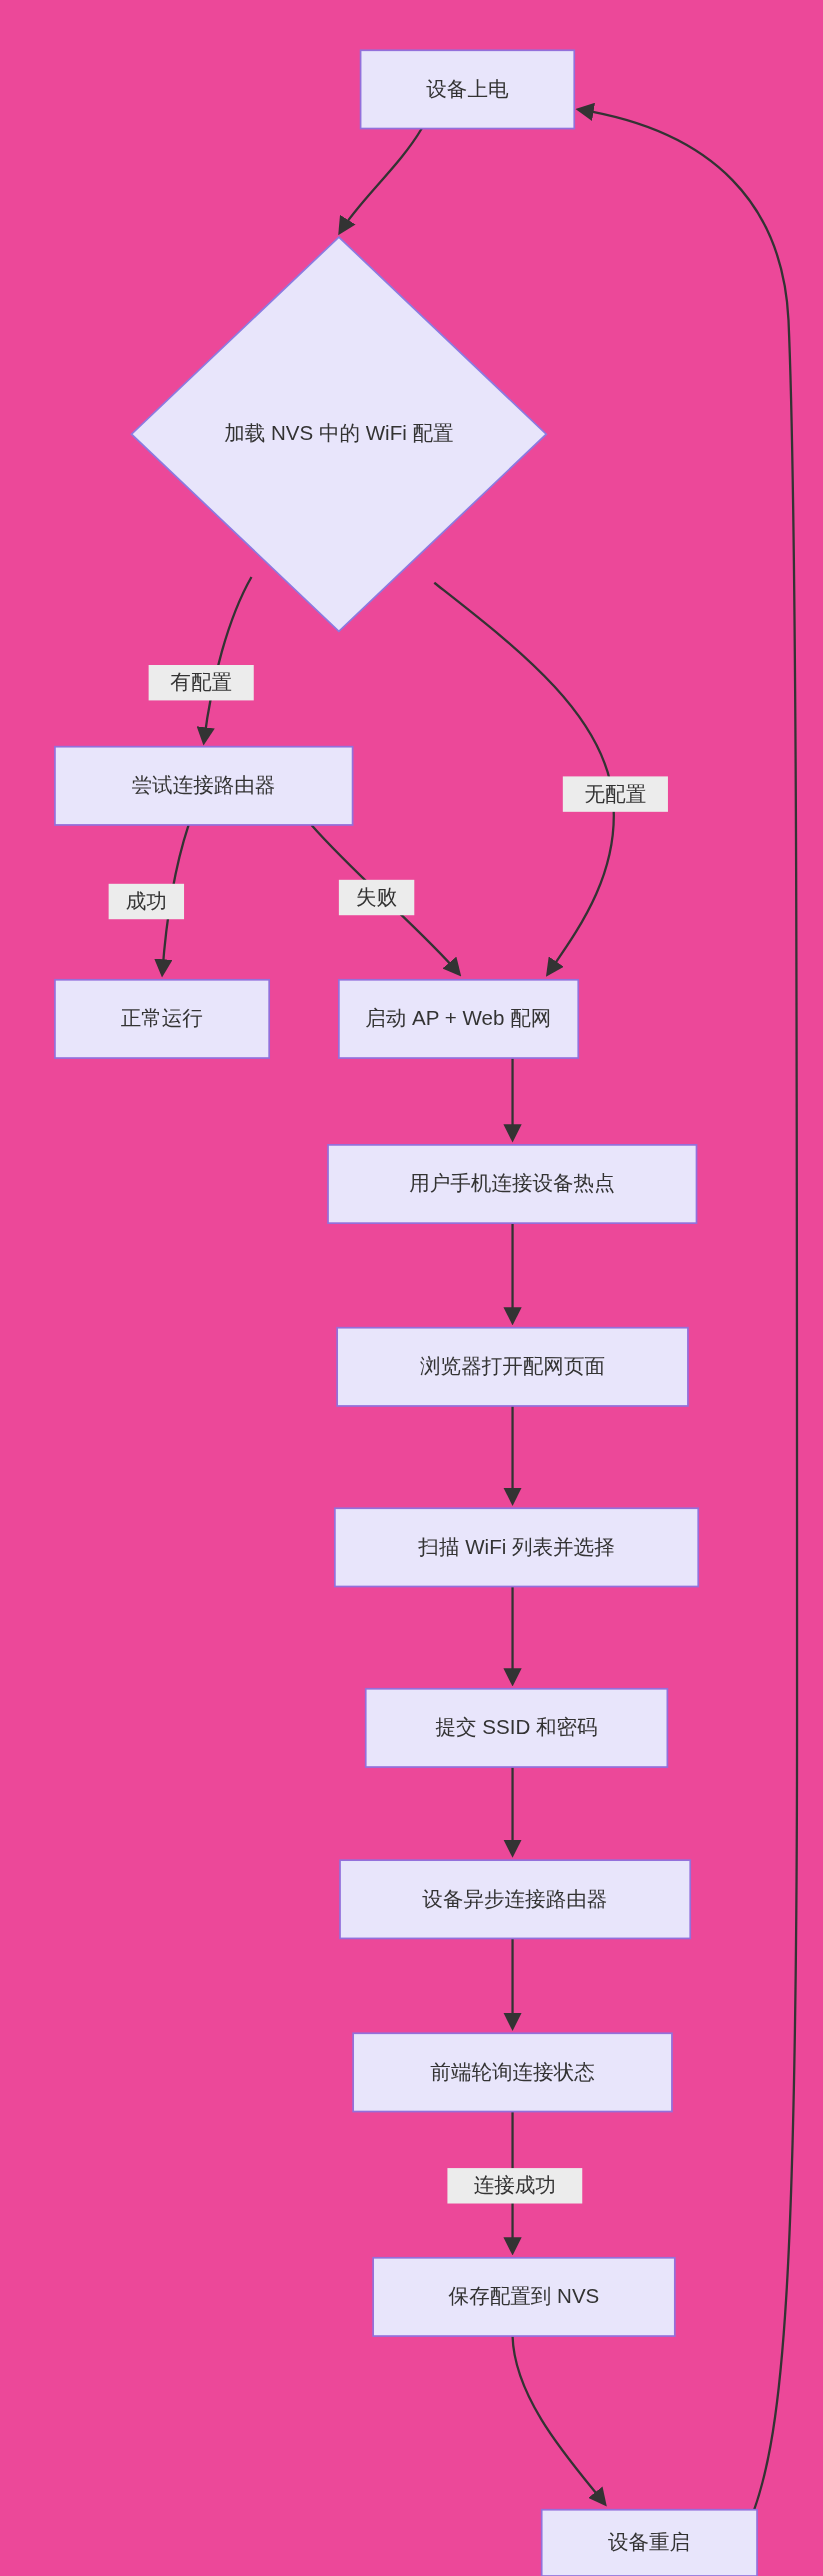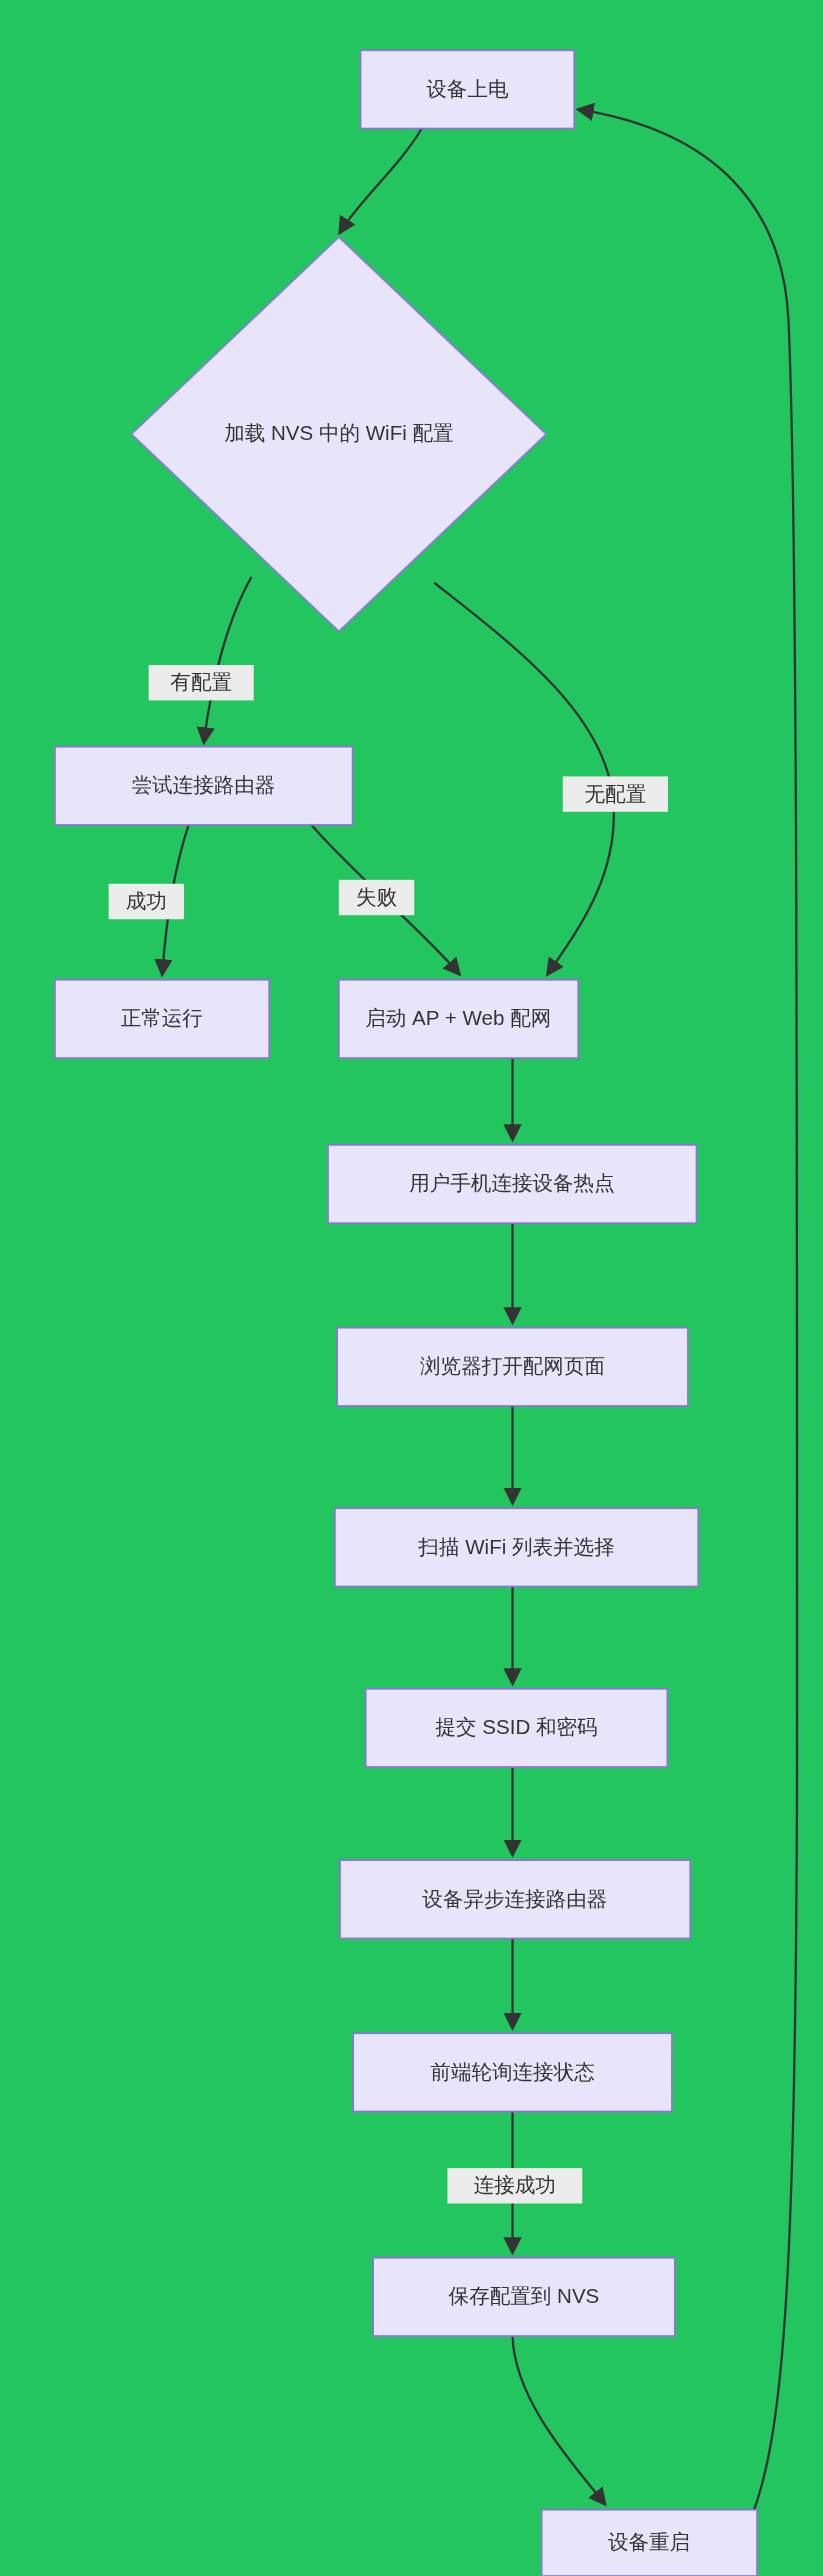--- a/index.html
+++ b/index.html
@@ -4,21 +4,21 @@
 <style>
   html, body {
     margin: 0;
     padding: 0;
     background: #ffffff;
   }
   #flow-root {
     position: relative;
     width: 824px;
     height: 2576px;
-    background: #22c55e;
+    background: #ec4899;
     font-family: "Liberation Sans", "DejaVu Sans", sans-serif;
   }
   svg#flow-svg {
     position: absolute;
     inset: 0;
     width: 824px;
     height: 2576px;
     display: block;
   }
   .node-rect {

